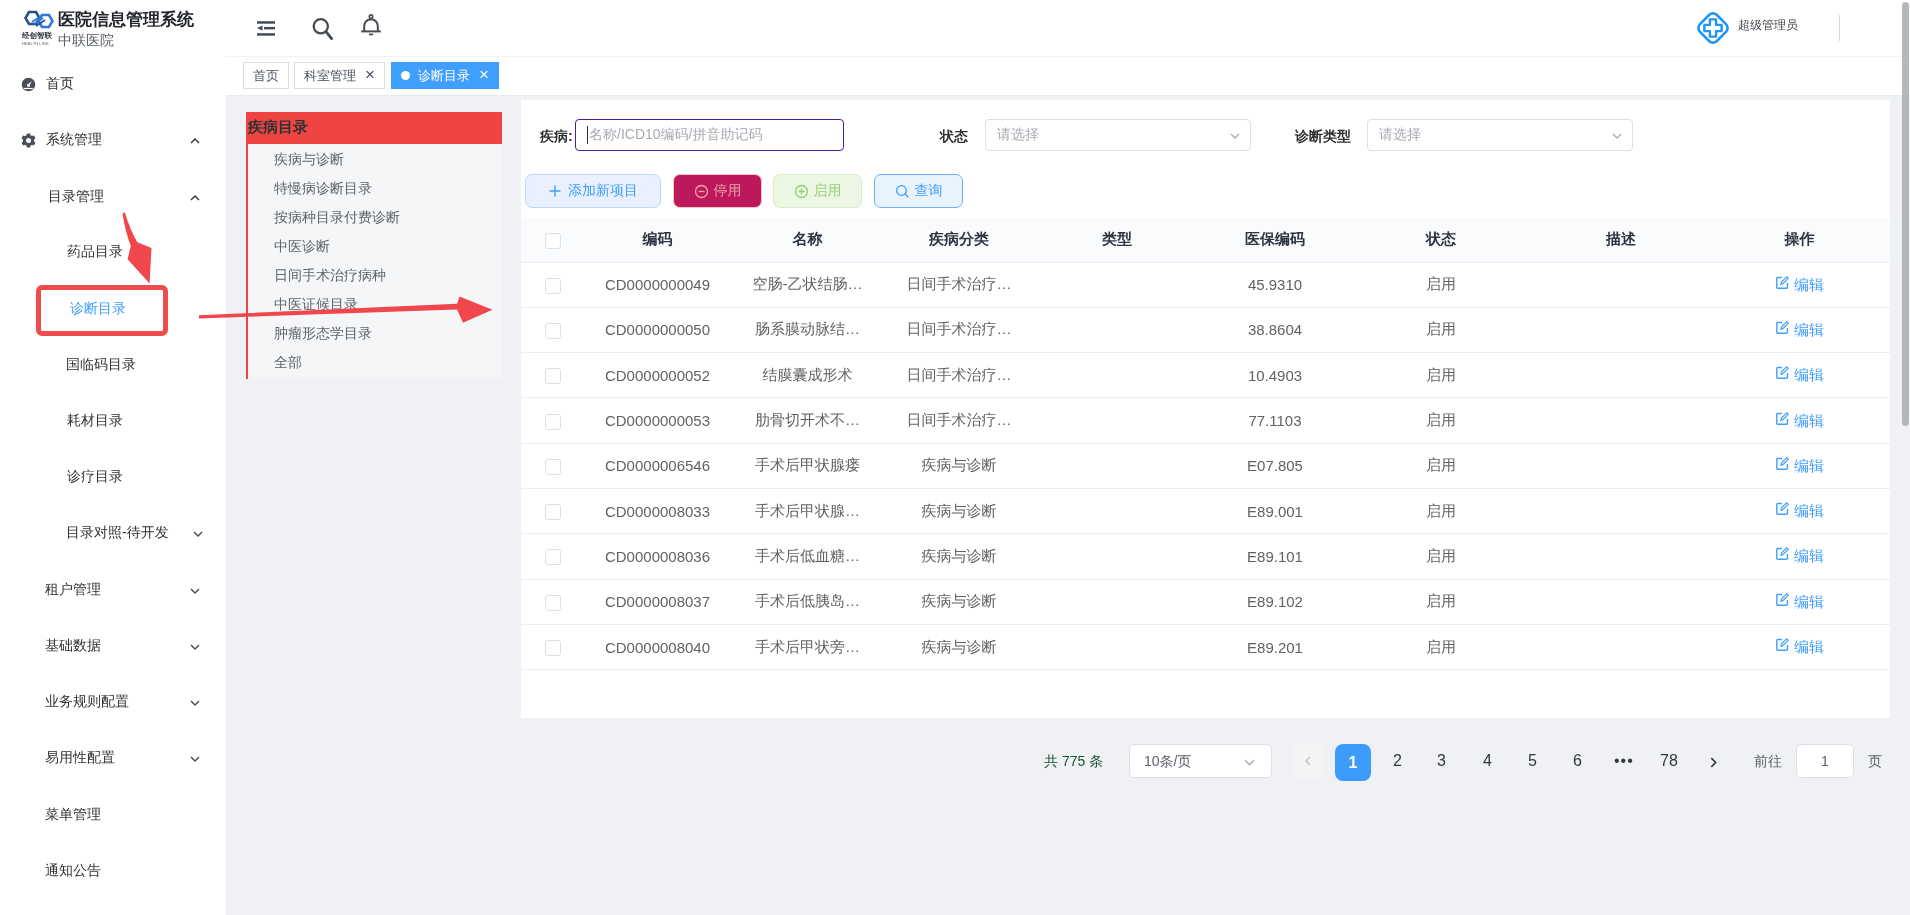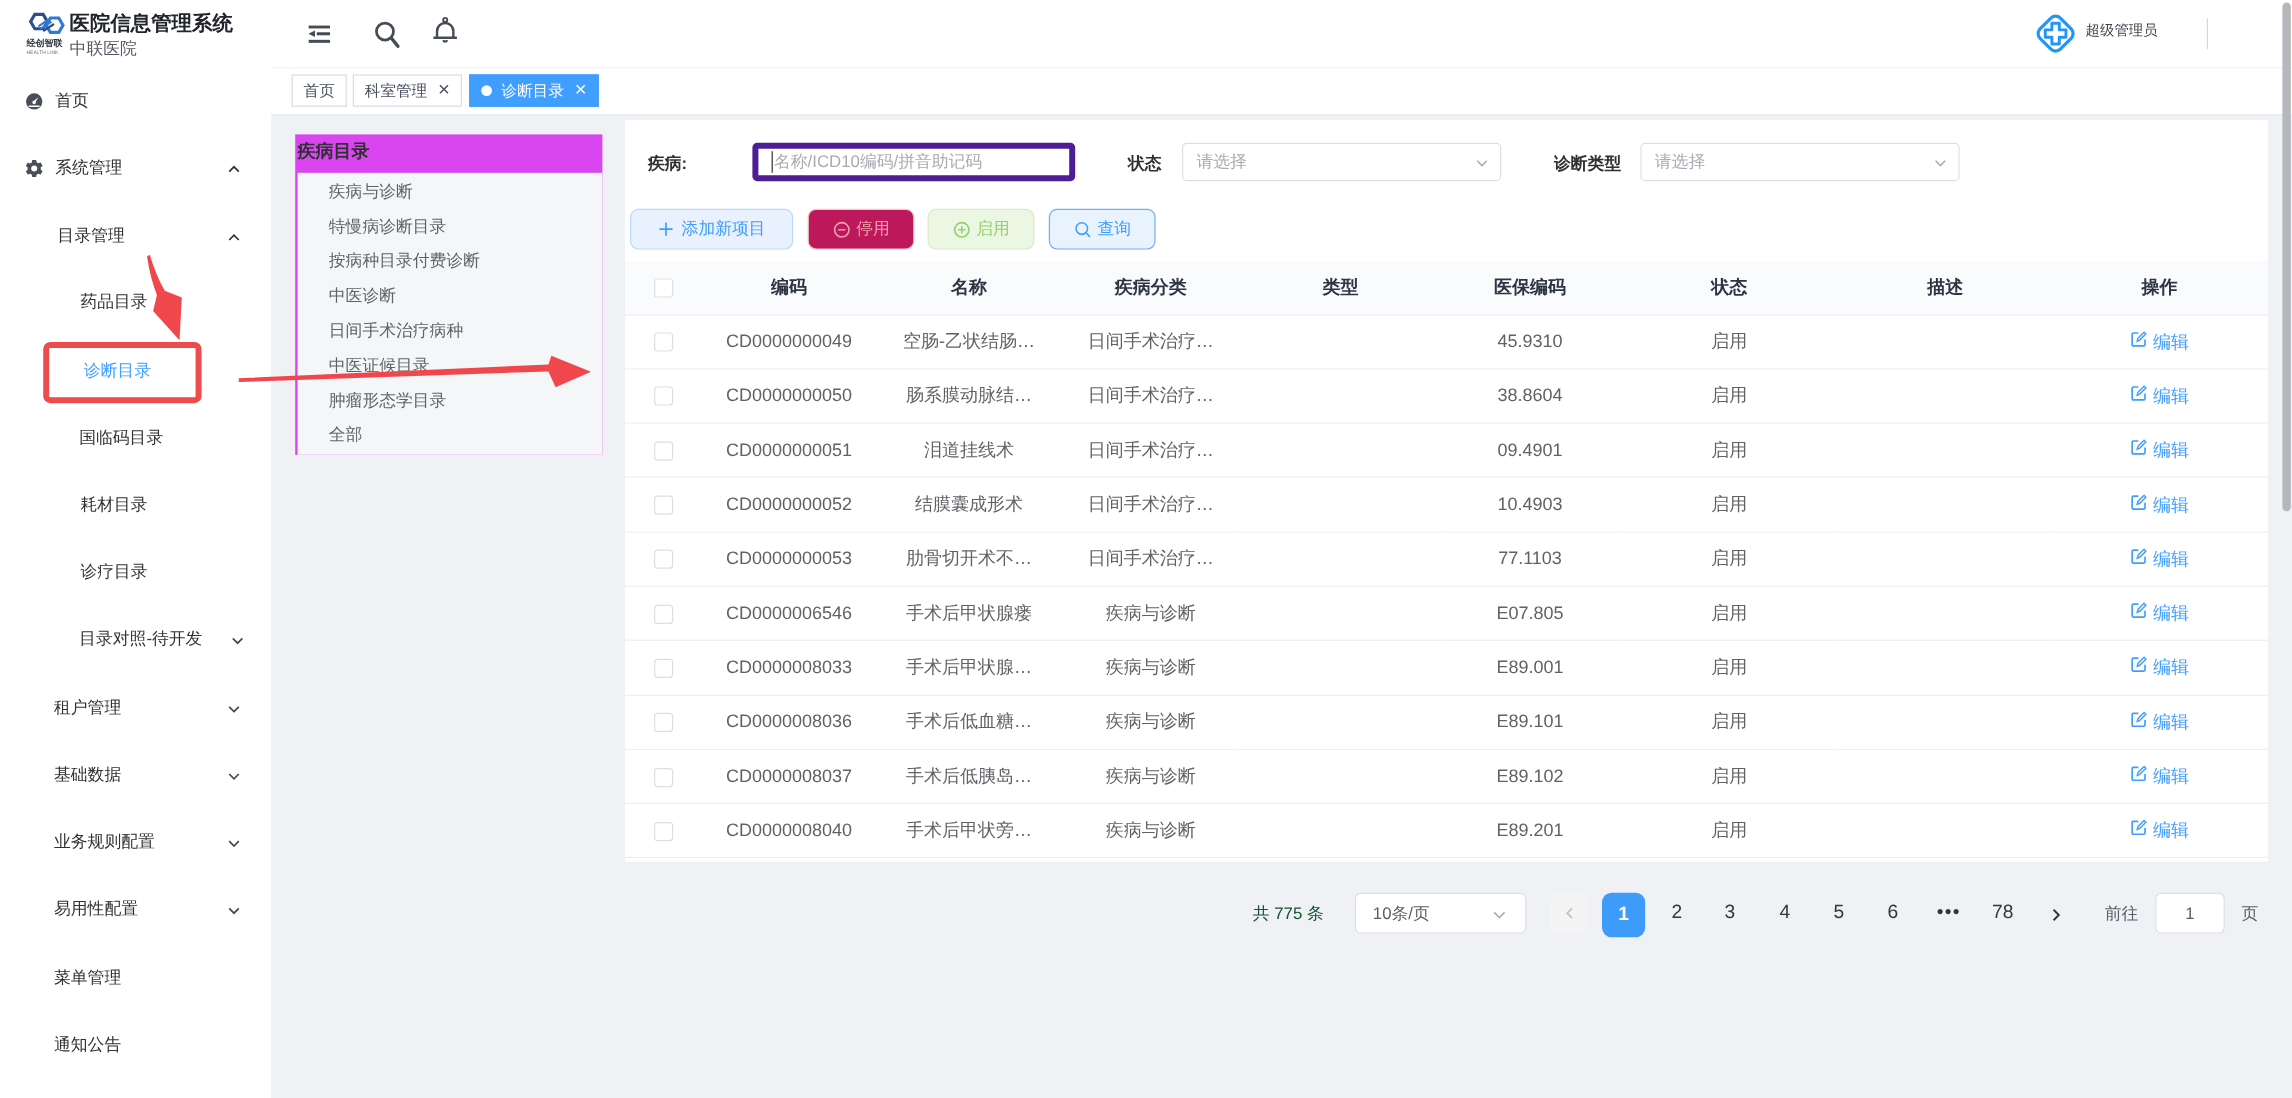--- a/index.html
+++ b/index.html
@@ -13,21 +13,21 @@
 .chev { position:absolute; width:12px; height:12px; }
 
 #topbar { position:absolute; left:226px; top:0; width:1684px; height:57px; background:#fff; border-bottom:1px solid #f1f2f4; z-index:1; }
 
 #tabbar { position:absolute; left:226px; top:57px; width:1684px; height:39px; background:#fff; border-bottom:1px solid #e8eaee; z-index:1; }
 .tab { position:absolute; top:5px; height:27px; border:1px solid #d8dce5; background:#fff; color:#495060; font-size:13px; display:flex; align-items:center; padding:0 9px; }
 .tab.active { background:#409eff; border-color:#409eff; color:#fff; }
 .tab .dot { width:9px; height:9px; border-radius:50%; background:#fff; margin-right:8px; }
 .tab .x { margin-left:9px; font-size:17px; line-height:1; font-family:"Liberation Sans",sans-serif; position:relative; top:-1px; }
 
-#treecard { position:absolute; left:246px; top:112px; width:256px; background:#d946ef; z-index:1;}
+#treecard { position:absolute; left:246px; top:112px; width:256px; background:#ef4444; z-index:1;}
 #treetitle { font-size:15px; font-weight:bold; color:#303133; height:32px; line-height:30px; padding-left:2px;}
 #treelist { background:#f5f6f8; width:254px; margin-left:2px; padding:1px 0 2px 0; }
 .tnode { height:29px; line-height:29px; padding-left:26px; font-size:14px; color:#5f6368; white-space:nowrap; }
 
 #card { position:absolute; left:521px; top:100px; width:1369px; height:618px; background:#fff; z-index:1; }
 .flabel { position:absolute; font-size:14px; color:#303133; font-weight:bold; top:128px; z-index:3; }
 .finput { position:absolute; top:119px; height:32px; z-index:3; background:#fff; border-radius:4px; font-size:14px; color:#a8abb2; display:flex; align-items:center; padding:0 11px; }
 .selchev { position:absolute; width:12px; height:12px; }
 
 .btn { position:absolute; top:174px; height:34px; z-index:3; border-radius:7px; font-size:14px; display:flex; align-items:center; justify-content:center; }
@@ -166,21 +166,21 @@
   <div class="abs" style="left:1512px;top:17px;font-size:12px;color:#41464e;white-space:nowrap">超级管理员</div>
   <div class="abs" style="left:1613px;top:15px;width:1px;height:26px;background:#d4d7dc"></div>
 </div>
 <div id="tabbar">
   <div class="tab" style="left:17px">首页</div>
   <div class="tab" style="left:68px">科室管理<span class="x">×</span></div>
   <div class="tab active" style="left:165px"><span class="dot"></span>诊断目录<span class="x">×</span></div>
 </div>
 
 <div class="flabel" style="left:540px">疾病:</div>
-<div class="finput" style="left:627px;width:269px;border:5px solid #4c1d95;">
+<div class="finput" style="left:575px;width:269px;border:1px solid #4c1d95;">
     <span style="border-left:1px solid #303133;padding-left:1px">名称/ICD10编码/拼音助记码</span>
   </div>
 <div class="flabel" style="left:940px">状态</div>
 <div class="finput" style="left:985px;width:266px;border:1px solid #dcdfe6;">请选择<svg class="selchev" style="left:243px;top:10px" viewBox="0 0 12 12">
       <path d="M2 4 L6 8 L10 4" fill="none" stroke="#a8abb2" stroke-width="1.3"></path>
     </svg></div>
 <div class="flabel" style="left:1295px">诊断类型</div>
 <div class="finput" style="left:1367px;width:266px;border:1px solid #dcdfe6;">请选择<svg class="selchev" style="left:243px;top:10px" viewBox="0 0 12 12">
       <path d="M2 4 L6 8 L10 4" fill="none" stroke="#a8abb2" stroke-width="1.3"></path>
     </svg></div>
@@ -261,34 +261,20 @@
         <td>38.8604</td>
         <td>启用</td>
         <td></td>
         <td class="edit"><svg class="eic" width="15" height="15" viewBox="0 0 15 15">
             <path d="M12.5 8 L12.5 12.2 Q12.5 13.2 11.5 13.2 L2.8 13.2 Q1.8 13.2 1.8 12.2 L1.8 3.5 Q1.8 2.5 2.8 2.5 L7 2.5" fill="none" stroke="#409eff" stroke-width="1.4"></path>
             <path d="M6 9.3 L6.6 6.9 L11.7 1.8 L13.2 3.3 L8.1 8.4 Z" fill="none" stroke="#409eff" stroke-width="1.2"></path>
           </svg> 编辑</td>
       </tr>
   <tr>
         <td><span class="cb"></span></td>
-        <td>CD0000000051</td>
-        <td>泪道挂线术</td>
-        <td>日间手术治疗…</td>
-        <td></td>
-        <td>09.4901</td>
-        <td>启用</td>
-        <td></td>
-        <td class="edit"><svg class="eic" width="15" height="15" viewBox="0 0 15 15">
-            <path d="M12.5 8 L12.5 12.2 Q12.5 13.2 11.5 13.2 L2.8 13.2 Q1.8 13.2 1.8 12.2 L1.8 3.5 Q1.8 2.5 2.8 2.5 L7 2.5" fill="none" stroke="#409eff" stroke-width="1.4"></path>
-            <path d="M6 9.3 L6.6 6.9 L11.7 1.8 L13.2 3.3 L8.1 8.4 Z" fill="none" stroke="#409eff" stroke-width="1.2"></path>
-          </svg> 编辑</td>
-      </tr>
-  <tr>
-        <td><span class="cb"></span></td>
         <td>CD0000000052</td>
         <td>结膜囊成形术</td>
         <td>日间手术治疗…</td>
         <td></td>
         <td>10.4903</td>
         <td>启用</td>
         <td></td>
         <td class="edit"><svg class="eic" width="15" height="15" viewBox="0 0 15 15">
             <path d="M12.5 8 L12.5 12.2 Q12.5 13.2 11.5 13.2 L2.8 13.2 Q1.8 13.2 1.8 12.2 L1.8 3.5 Q1.8 2.5 2.8 2.5 L7 2.5" fill="none" stroke="#409eff" stroke-width="1.4"></path>
             <path d="M6 9.3 L6.6 6.9 L11.7 1.8 L13.2 3.3 L8.1 8.4 Z" fill="none" stroke="#409eff" stroke-width="1.2"></path>

